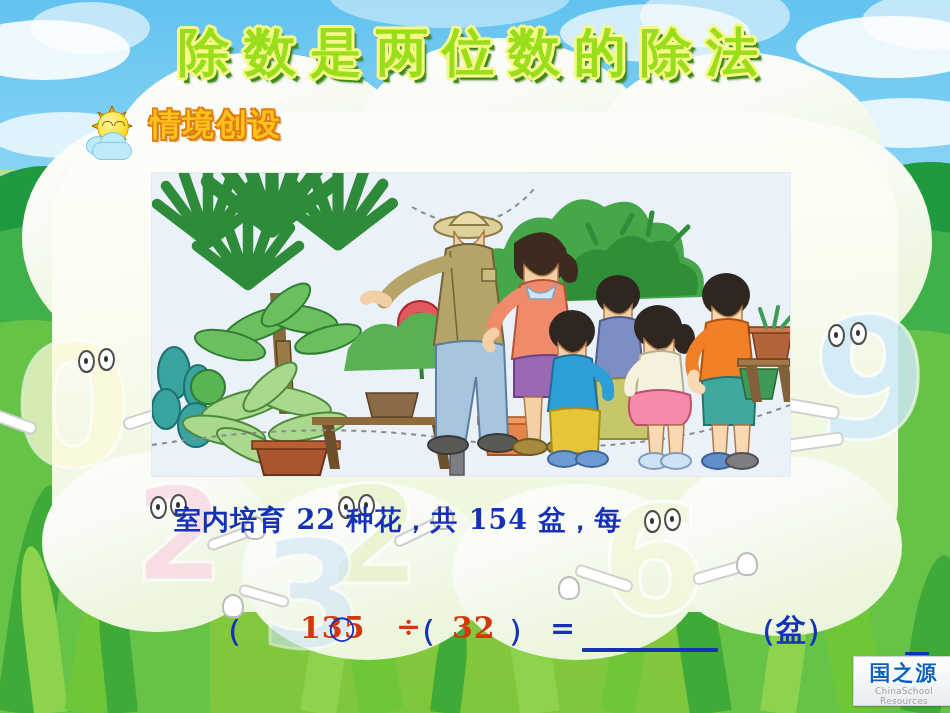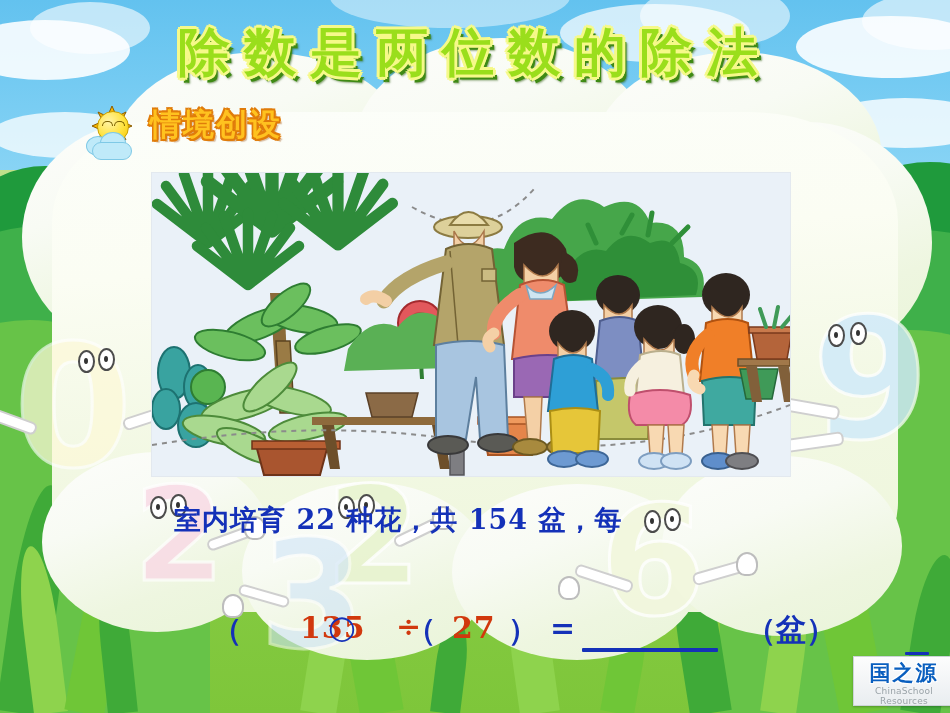--- a/index.html
+++ b/index.html
@@ -412,21 +412,21 @@
     <span class="eq blue" style="left:12px;top:2px;">（</span>
 
     <span class="eq red" style="left:100px;top:2px;letter-spacing:1px;">135</span>
 
     <span class="eq blue" style="left:128px;top:0px;font-size:32px;">○</span>
 
     <span class="eq red" style="left:196px;top:1px;">÷</span>
 
     <span class="eq blue" style="left:206px;top:2px;">（</span>
 
-    <span class="eq red" style="left:252px;top:2px;letter-spacing:1px;">27</span>
+    <span class="eq red" style="left:252px;top:2px;letter-spacing:1px;">32</span>
 
     <span class="eq blue" style="left:308px;top:2px;">）</span>
 
     <span class="eq blue" style="left:350px;top:2px;">=</span>
 
     <span class="eq blue" style="left:386px;top:2px;width:130px;"></span>
     <div class="underline" style="left:382px;top:40px;width:136px;"></div>
 
     <span class="eq blue" style="left:546px;top:2px;">（盆）</span>
 

